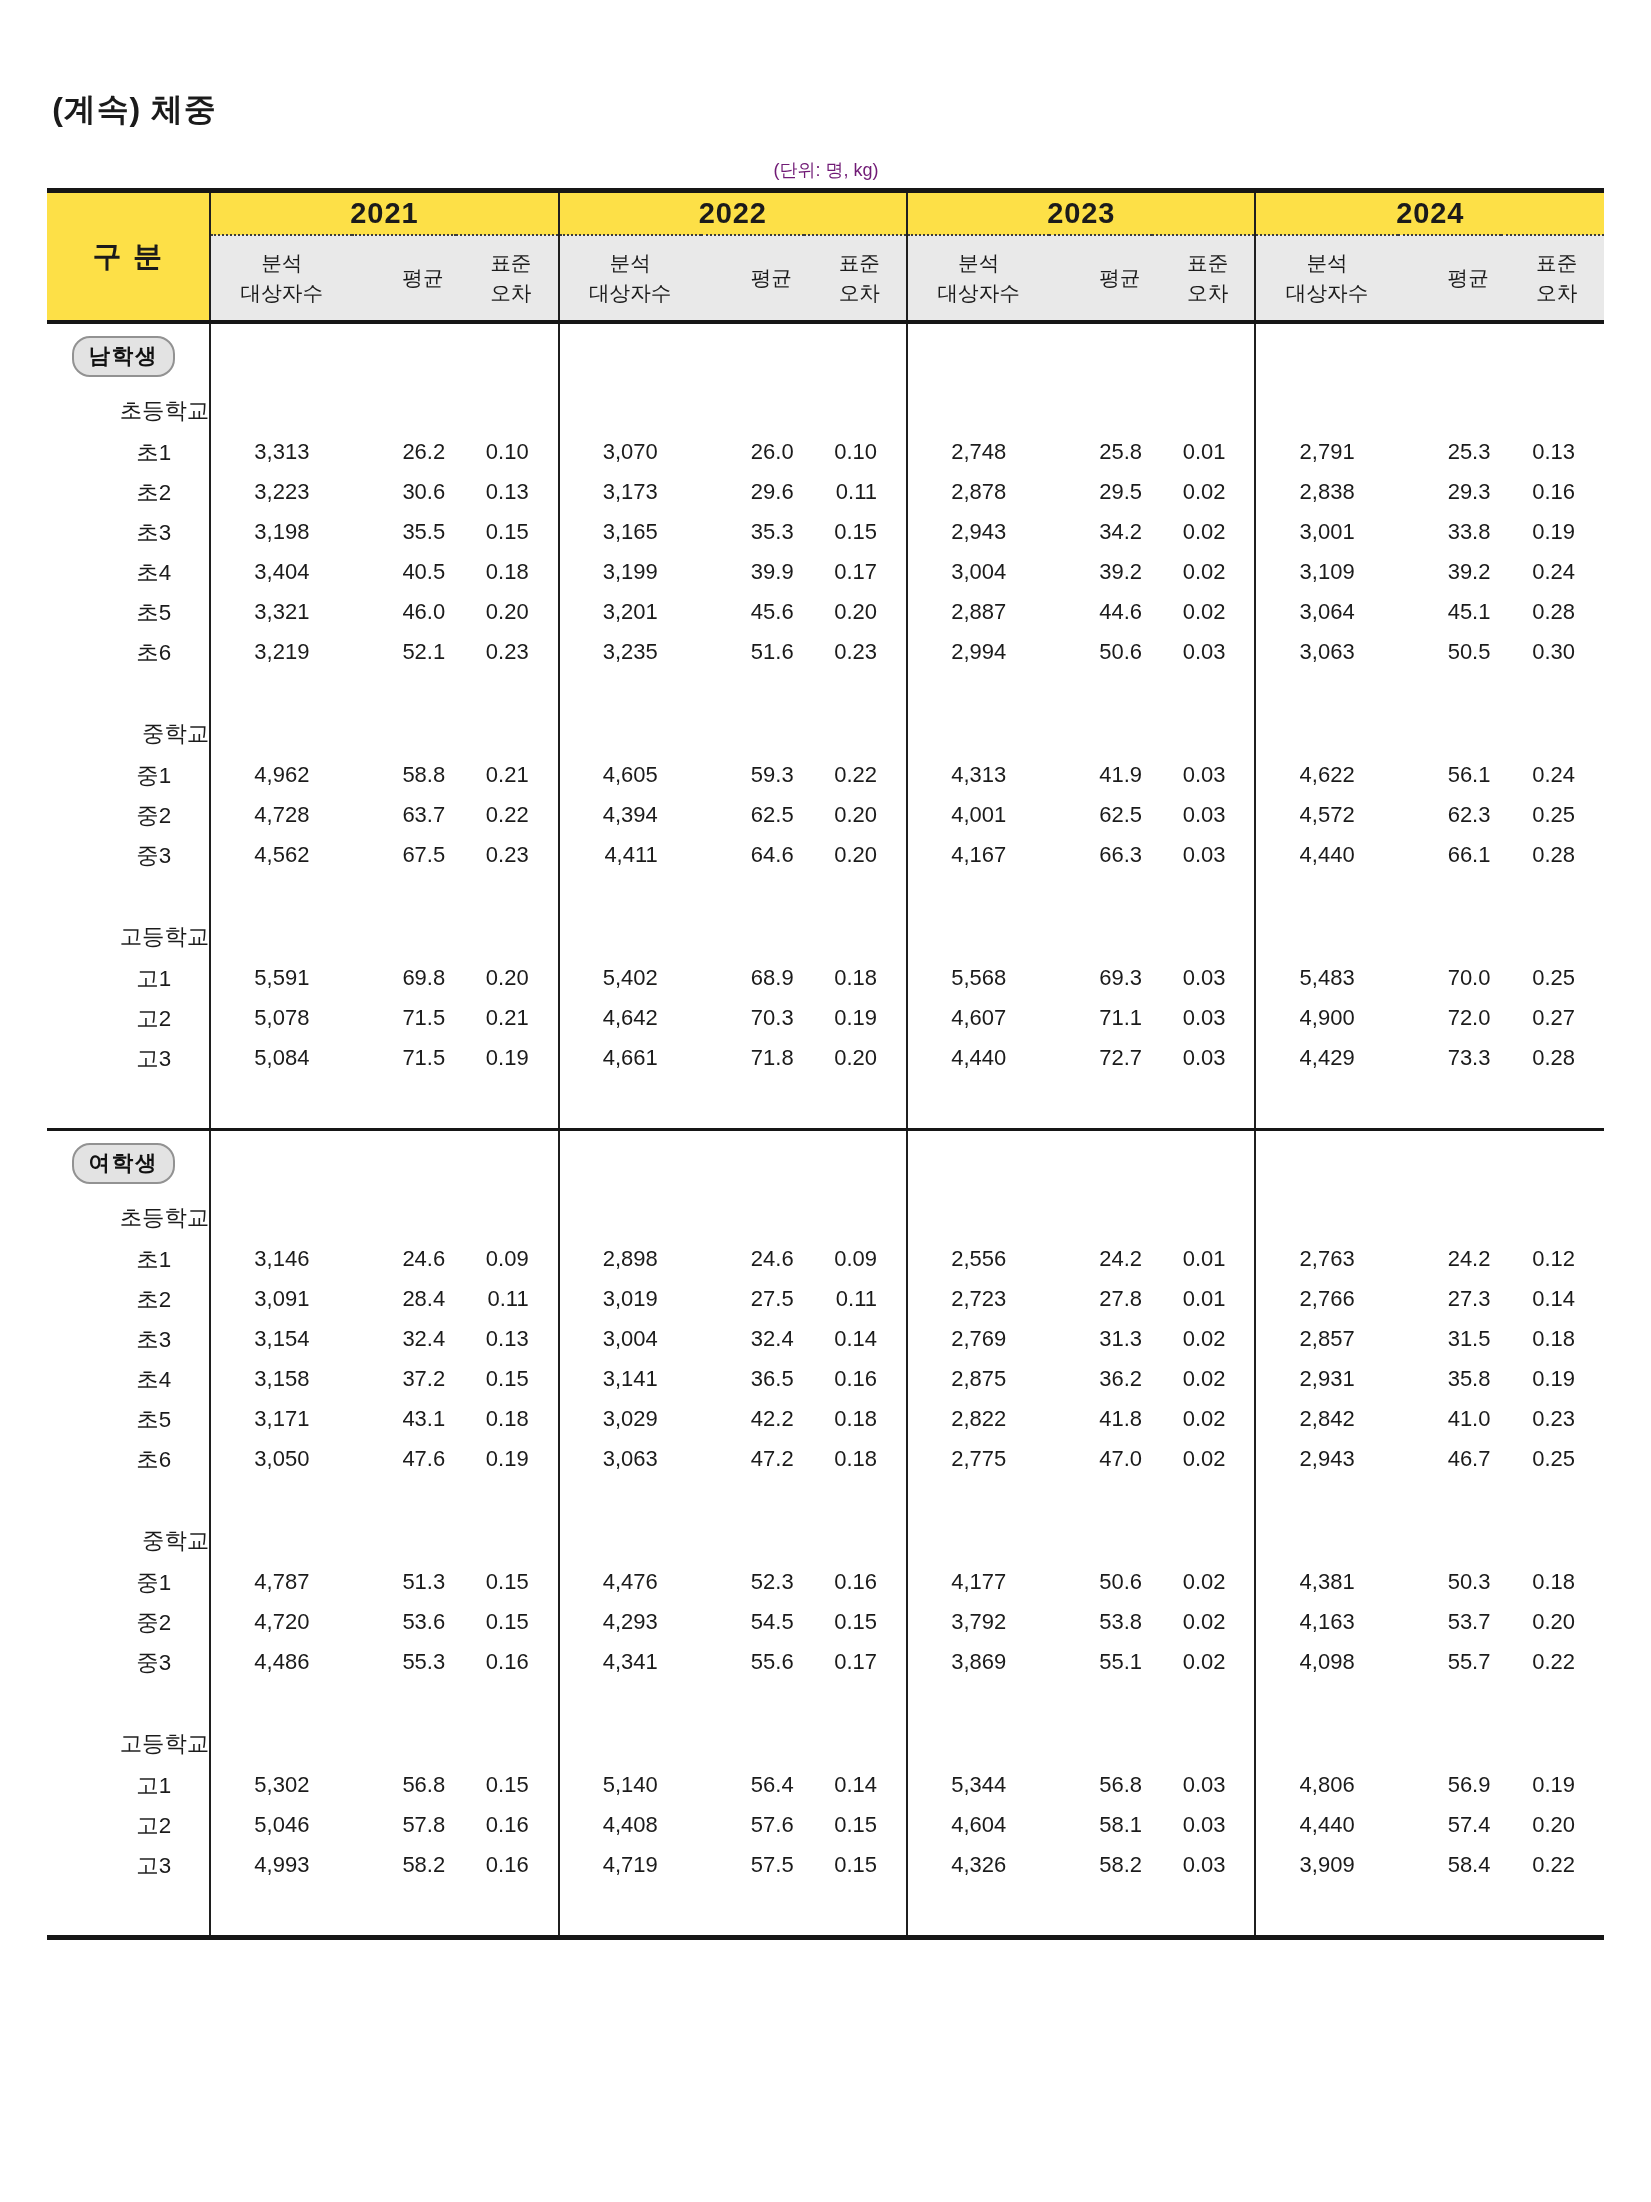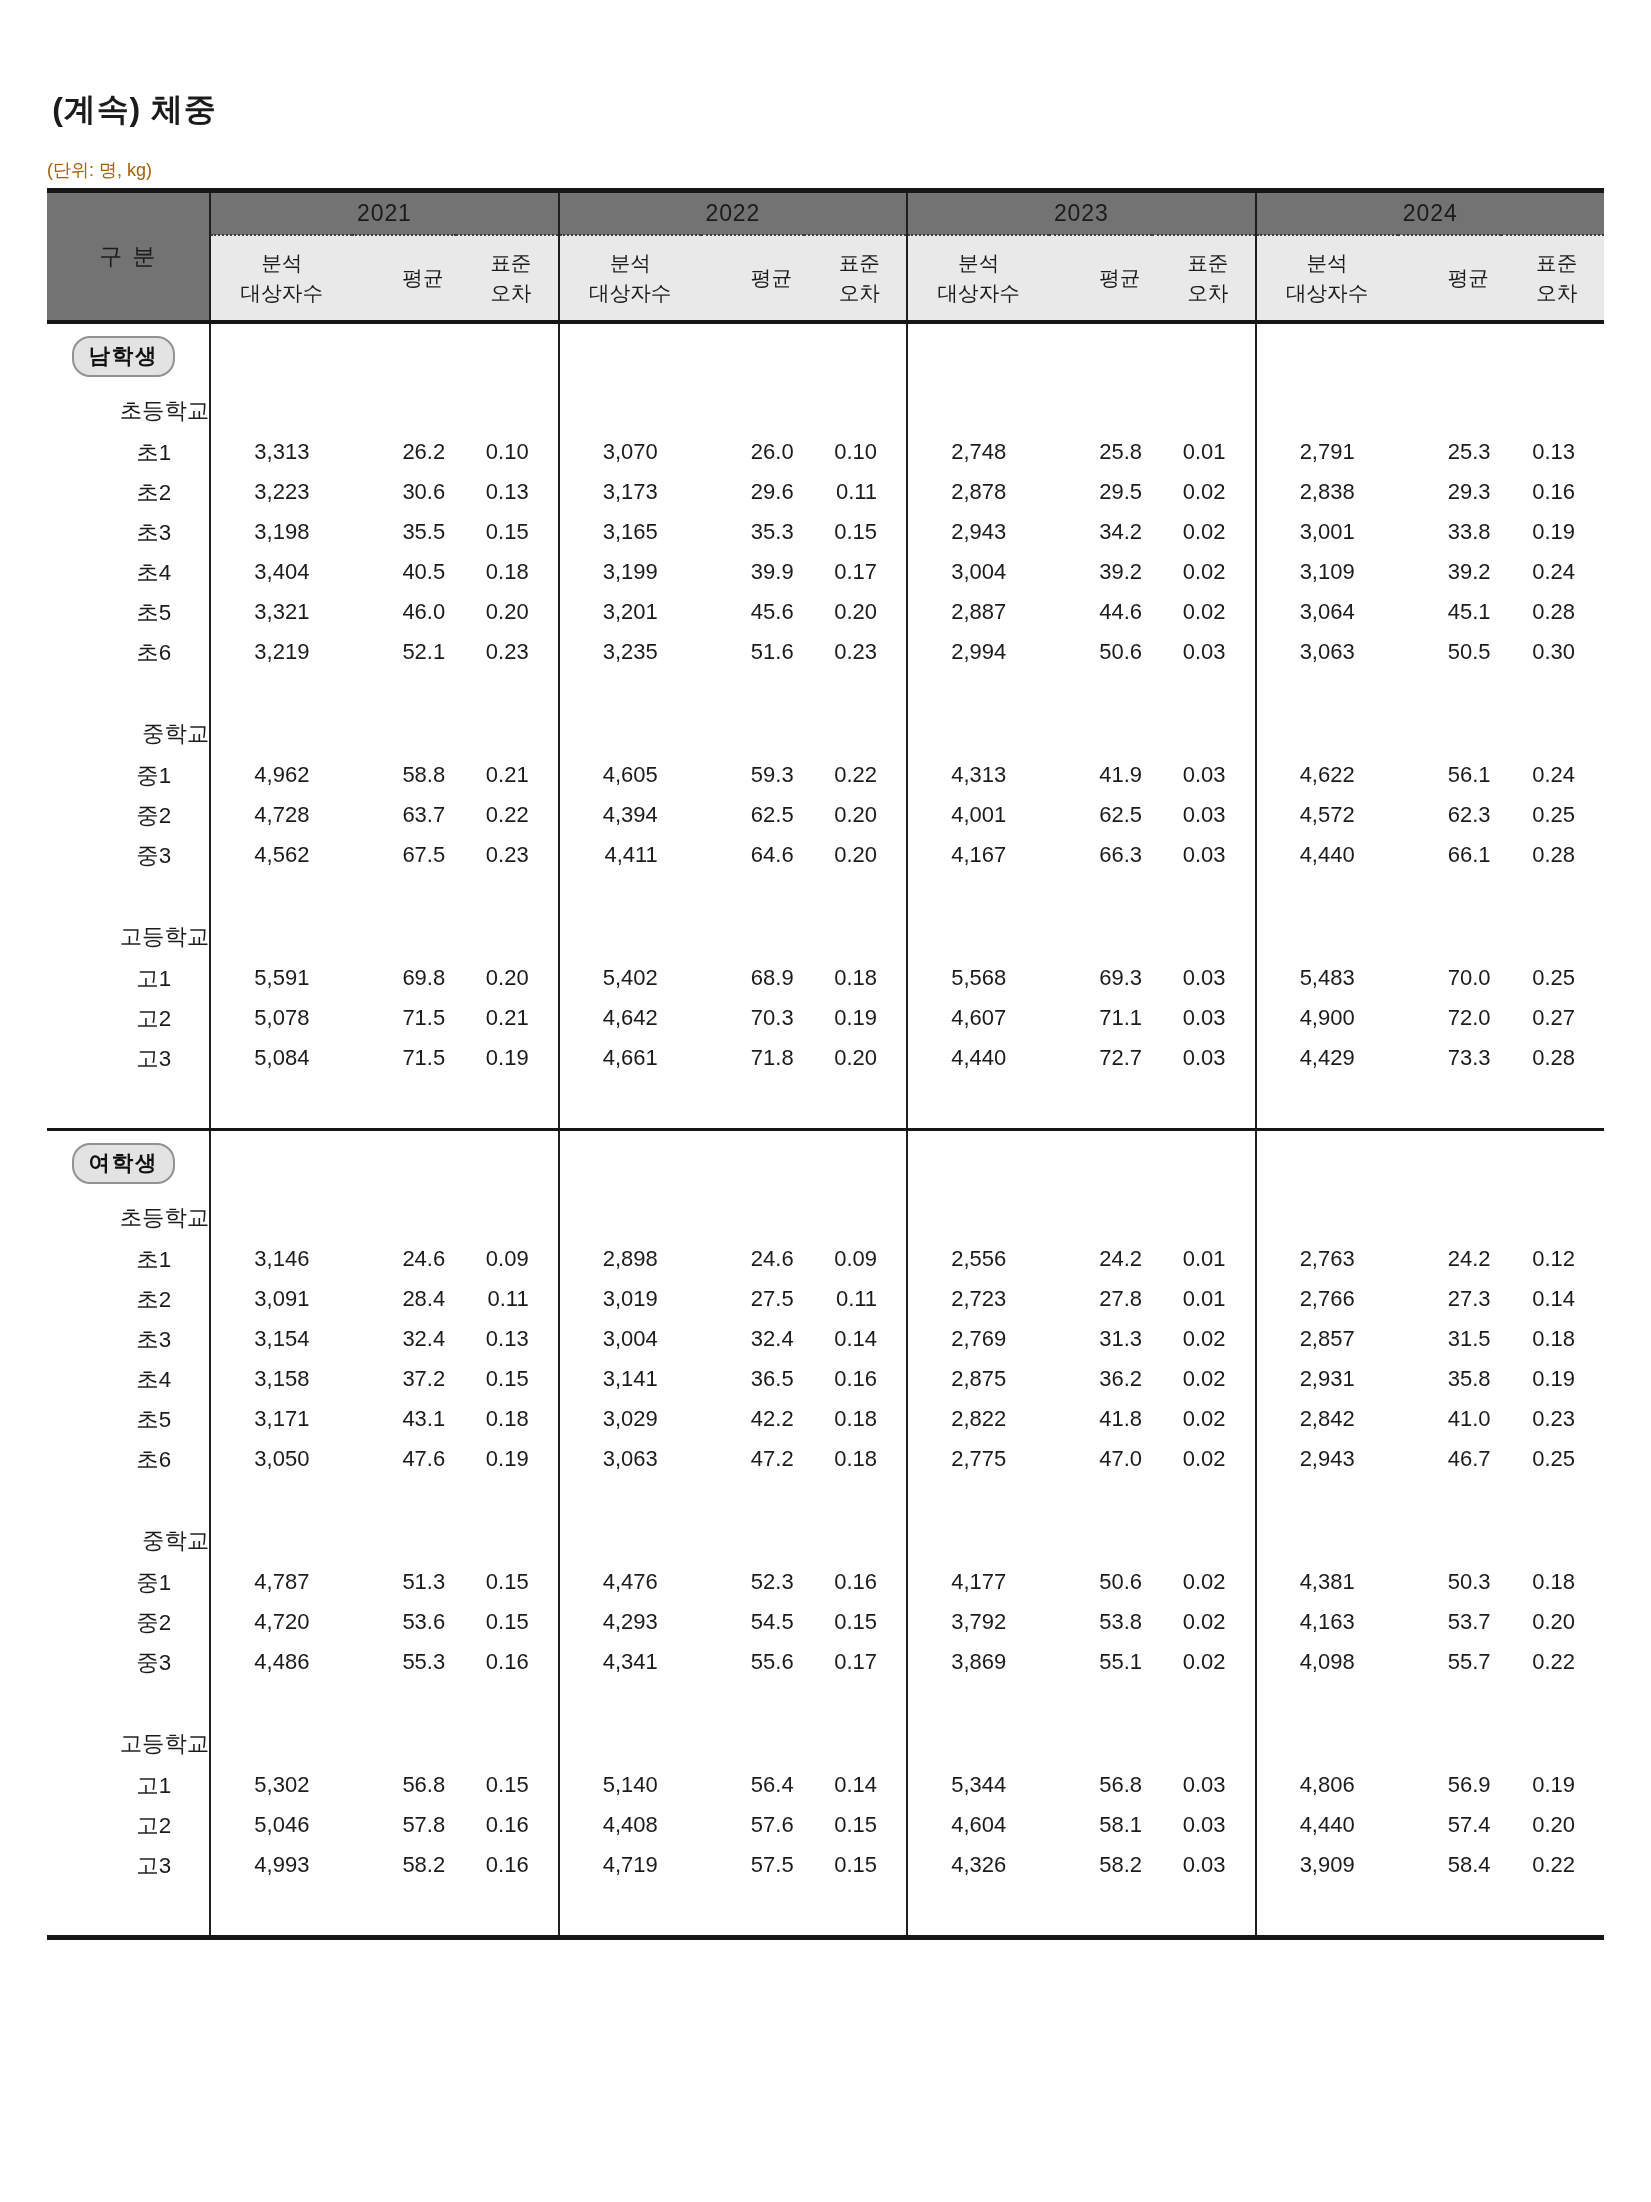--- a/index.html
+++ b/index.html
@@ -3,30 +3,30 @@
 <meta charset="utf-8">
 <style>
   html,body{margin:0;padding:0;}
   body{
     width:1652px;height:2203px;background:#ffffff;color:#1b1b1b;
     font-family:"Liberation Sans","DejaVu Sans",sans-serif;
     box-sizing:border-box;
   }
   .page{padding:88px 47px 0 47px;box-sizing:border-box;}
   .title{font-size:32px;font-weight:700;letter-spacing:0.9px;margin-left:5.2px;}
-  .unit{text-align:left;font-size:18px;margin-top:26px;margin-bottom:6px;color:#a16207;}
+  .unit{text-align:center;font-size:18px;margin-top:26px;margin-bottom:6px;color:#701a75;}
 
   table.wtable{
     width:1557px;border-collapse:collapse;table-layout:fixed;
     border-top:5.2px solid #161616;border-bottom:5.2px solid #161616;
   }
   th,td{padding:0;font-weight:400;}
 
   
-  tr.h-year th{height:41px;background:#737373;font-size:23px;font-weight:400;vertical-align:middle;}
+  tr.h-year th{height:41px;background:#fde047;font-size:29px;font-weight:700;vertical-align:middle;}
   th.year{border-bottom:2.6px dotted #3c3c3c;letter-spacing:0.9px;}
   th.corner{
     background:#e9e9e9;font-size:22.4px;font-weight:500;vertical-align:middle;
     border-right:2.6px solid #1f1f1f;border-bottom:4.3px solid #161616;letter-spacing:1.7px;text-align:center;
   }
   tr.h-sub th{
     height:84px;background:#e9e9e9;font-size:20.6px;font-weight:500;
     vertical-align:middle;border-bottom:4.3px solid #161616;line-height:1.45;
   }
   th.sub-mean{padding-left:38px;}

